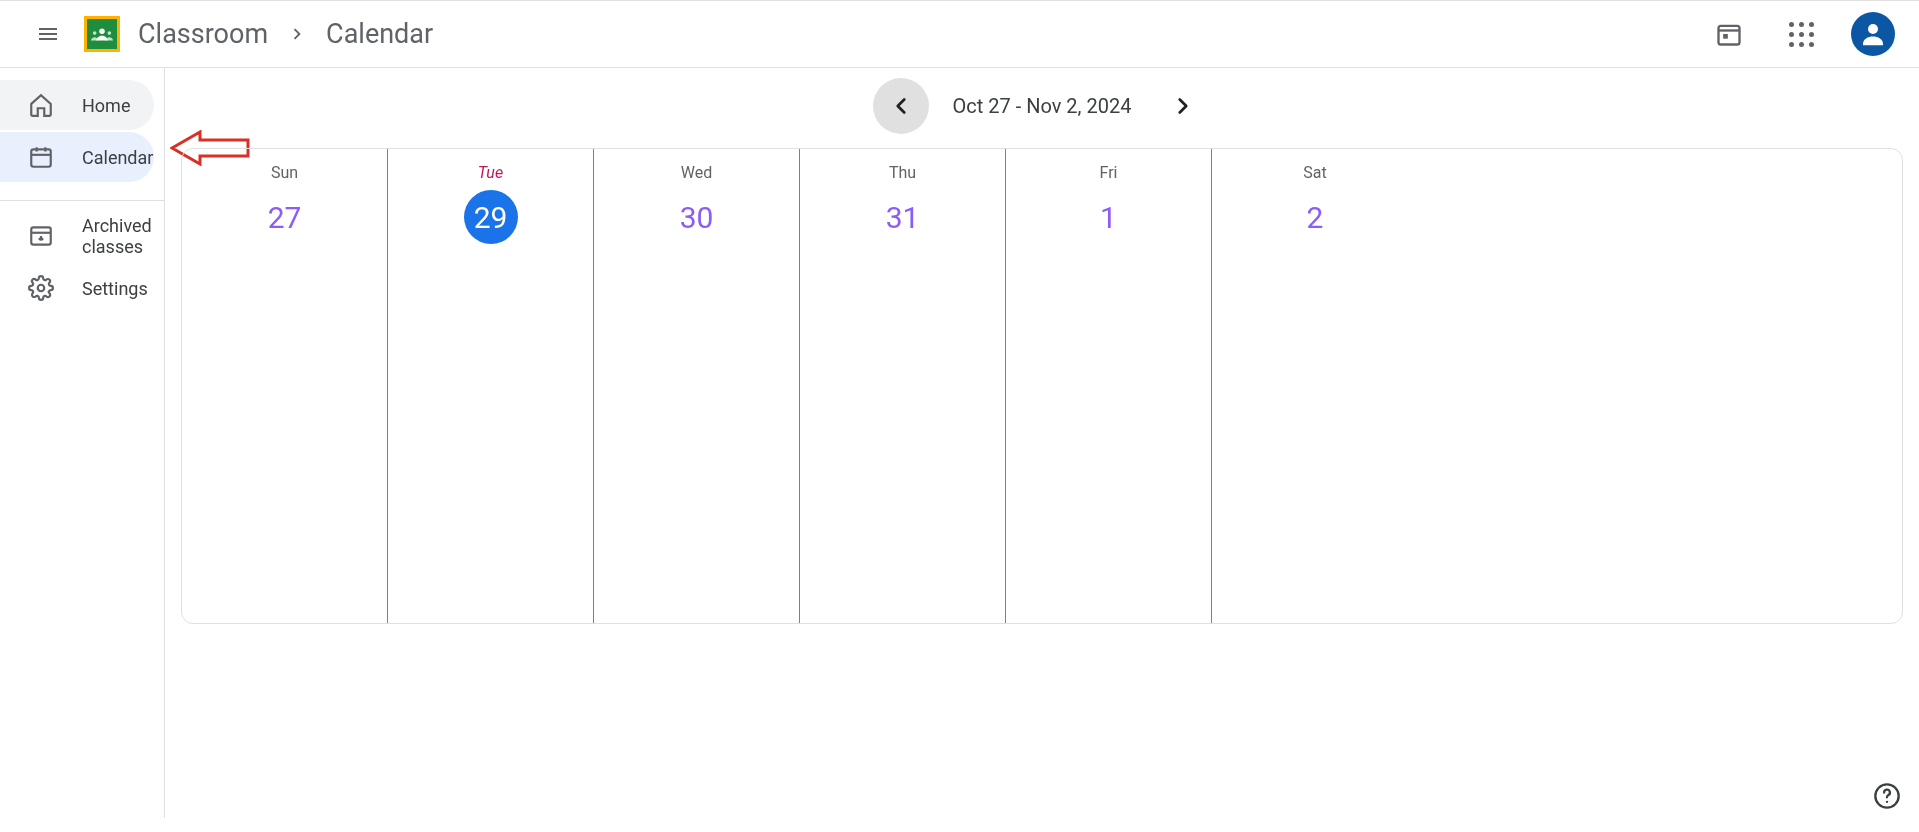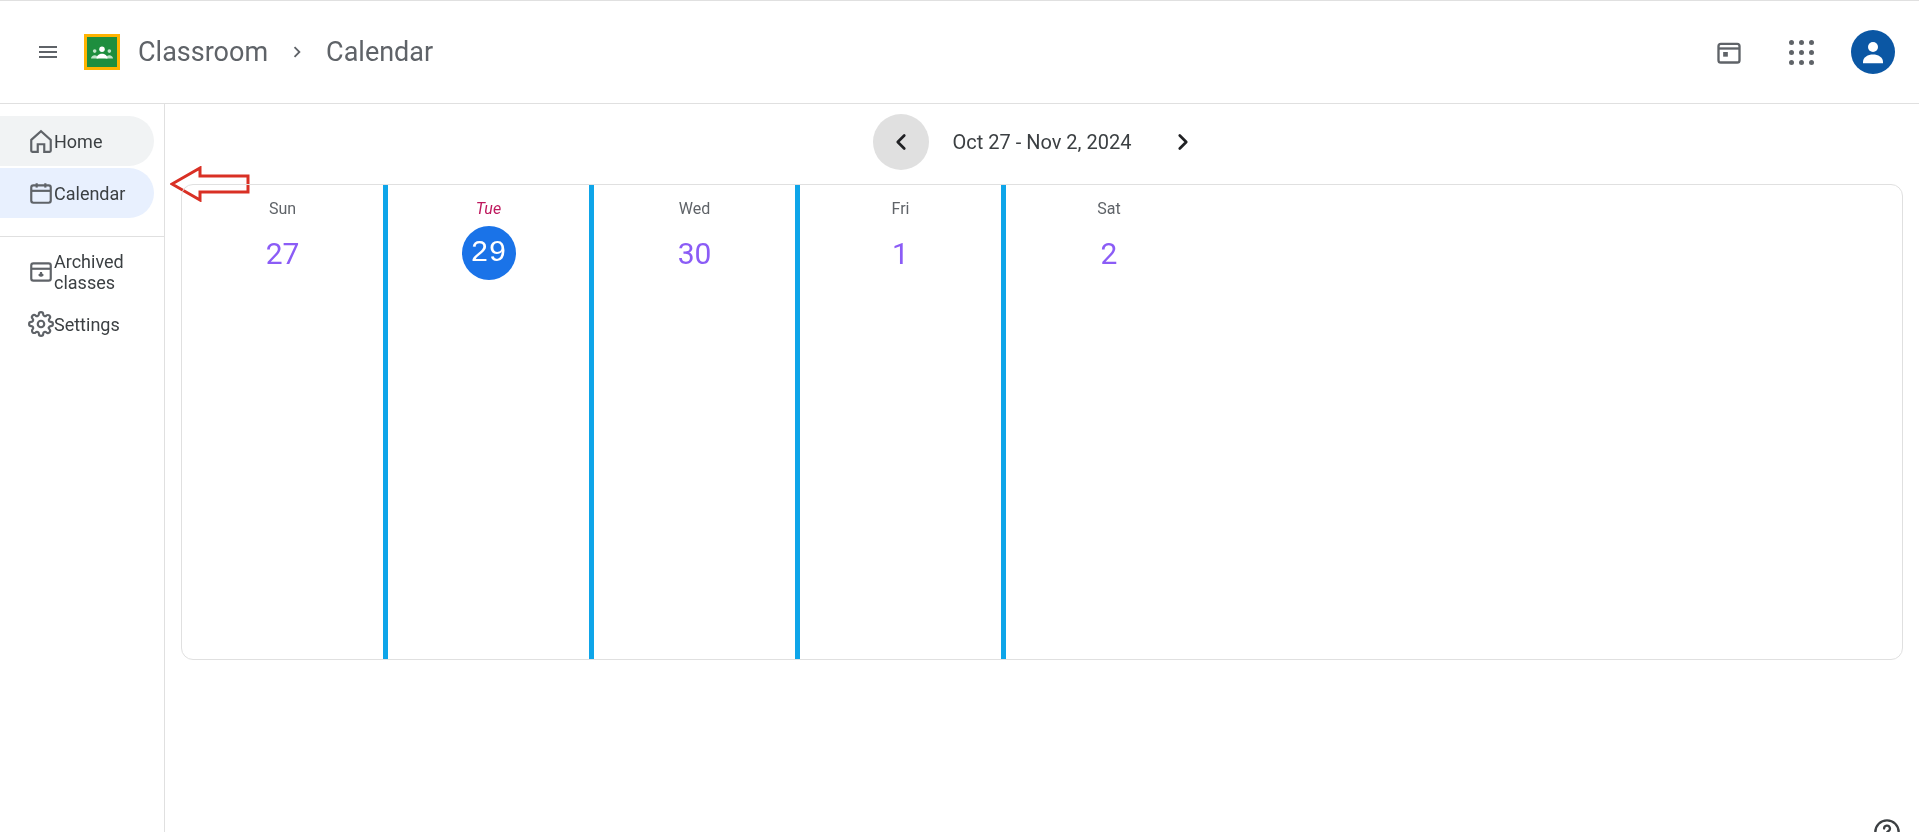--- a/index.html
+++ b/index.html
@@ -6,21 +6,21 @@
   body {
     font-family: "Google Sans", Roboto, Arial, sans-serif;
     color: #3c4043;
     background: #fff;
     width: 1919px;
     height: 832px;
     overflow: hidden;
   }
   
   .header {
-    height: 104px;
+    height: 68px;
     display: flex;
     align-items: center;
     padding: 0 24px;
     border-bottom: 1px solid #e0e0e0;
     border-top: 1px solid #e0e0e0;
   }
   .menu-btn {
     width: 48px; height: 48px;
     display: flex; align-items: center; justify-content: center;
     border-radius: 50%;
@@ -78,20 +78,21 @@
   .nav-group { padding-bottom: 10px; }
   .nav-divider { height:1px; background:#e0e0e0; margin: 6px 0 10px 0; }
   .nav-item {
     height: 50px;
     margin: 2px 10px 2px 0;
     padding-left: 28px;
     display:flex; align-items:center;
     border-radius: 0 25px 25px 0;
     cursor:pointer;
     position: relative;
+    gap: 28px;
   }
   .nav-item.hover { background: #f1f3f4; }
   .nav-item.active { background: #e8f0fe; }
   .nav-item .nav-icon { width:26px; height:26px; display:flex; align-items:center; justify-content:center; color:#5f6368; }
   .nav-item .nav-label { font-size: 18px; color:#3c4043; }
 
   .arrow-annotation {
     position: absolute;
     left: 170px;
     top: 62px;
@@ -129,34 +130,34 @@
     overflow-x: auto;
     overflow-y: hidden;
   }
   .calendar-grid {
     display: flex;
     width: 1720px;
     height: 100%;
   }
   .day-col {
     flex: 0 0 206px;
-    border-right: 5px solid #0ea5e9;
+    border-right: 1px solid #0ea5e9;
   }
   .day-col:last-child { border-right: none; }
   .day-head { text-align:center; padding: 14px 0 6px 0; }
   .day-name { font-size: 16px; color:#5f6368; margin-bottom: 8px; }
   .day-num {
     font-size: 30px;
     color:#8b5cf6;
     display:inline-flex;
     width:54px; height:54px; align-items:center; justify-content:center;
     border-radius:50%;
   }
   .day-col.today .day-name { color:#be185d;font-style:italic; }
-  .day-col.today .day-num { background:#1a73e8; color:#fff;font-family:Liberation Mono, monospace; }
+  .day-col.today .day-num { background:#1a73e8; color:#fff; }
 
   .help-btn {
     position: absolute;
     right: 16px;
     bottom: 6px;
     width: 32px; height: 32px;
     display:flex; align-items:center; justify-content:center;
     cursor:pointer;
   }
 
@@ -296,20 +297,23 @@
             <div class="day-col">
               <div class="day-head"><div class="day-name">Sun</div><div class="day-num">27</div></div>
             </div>
             <div class="day-col today">
               <div class="day-head"><div class="day-name">Tue</div><div class="day-num">29</div></div>
             </div>
             <div class="day-col">
               <div class="day-head"><div class="day-name">Wed</div><div class="day-num">30</div></div>
             </div>
             <div class="day-col">
+              <div class="day-head"><div class="day-name">Thu</div><div class="day-num">31</div></div>
+            </div>
+            <div class="day-col">
               <div class="day-head"><div class="day-name">Fri</div><div class="day-num">1</div></div>
             </div>
             <div class="day-col">
               <div class="day-head"><div class="day-name">Sat</div><div class="day-num">2</div></div>
             </div>
           </div>
       </div>
     </div>
 
     <div class="help-btn">

